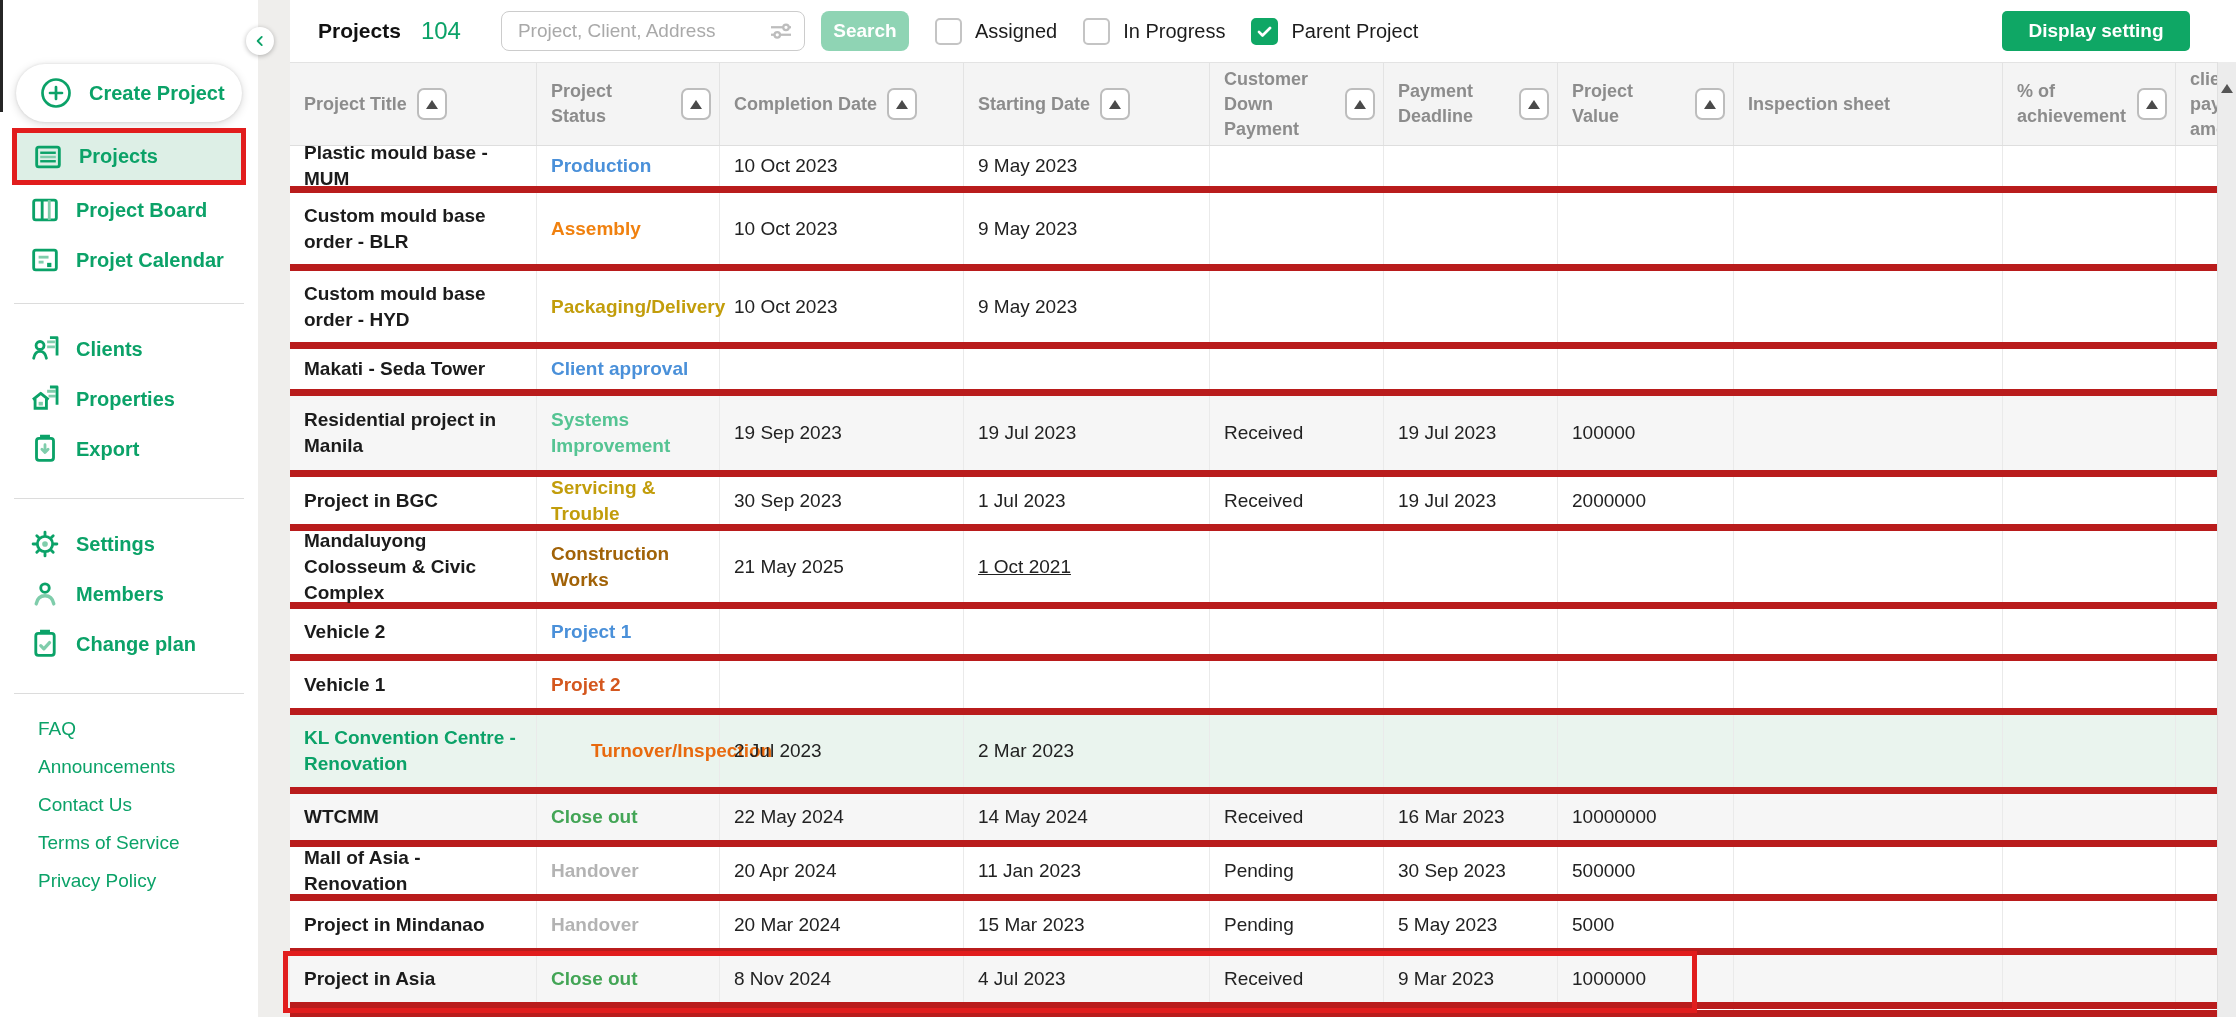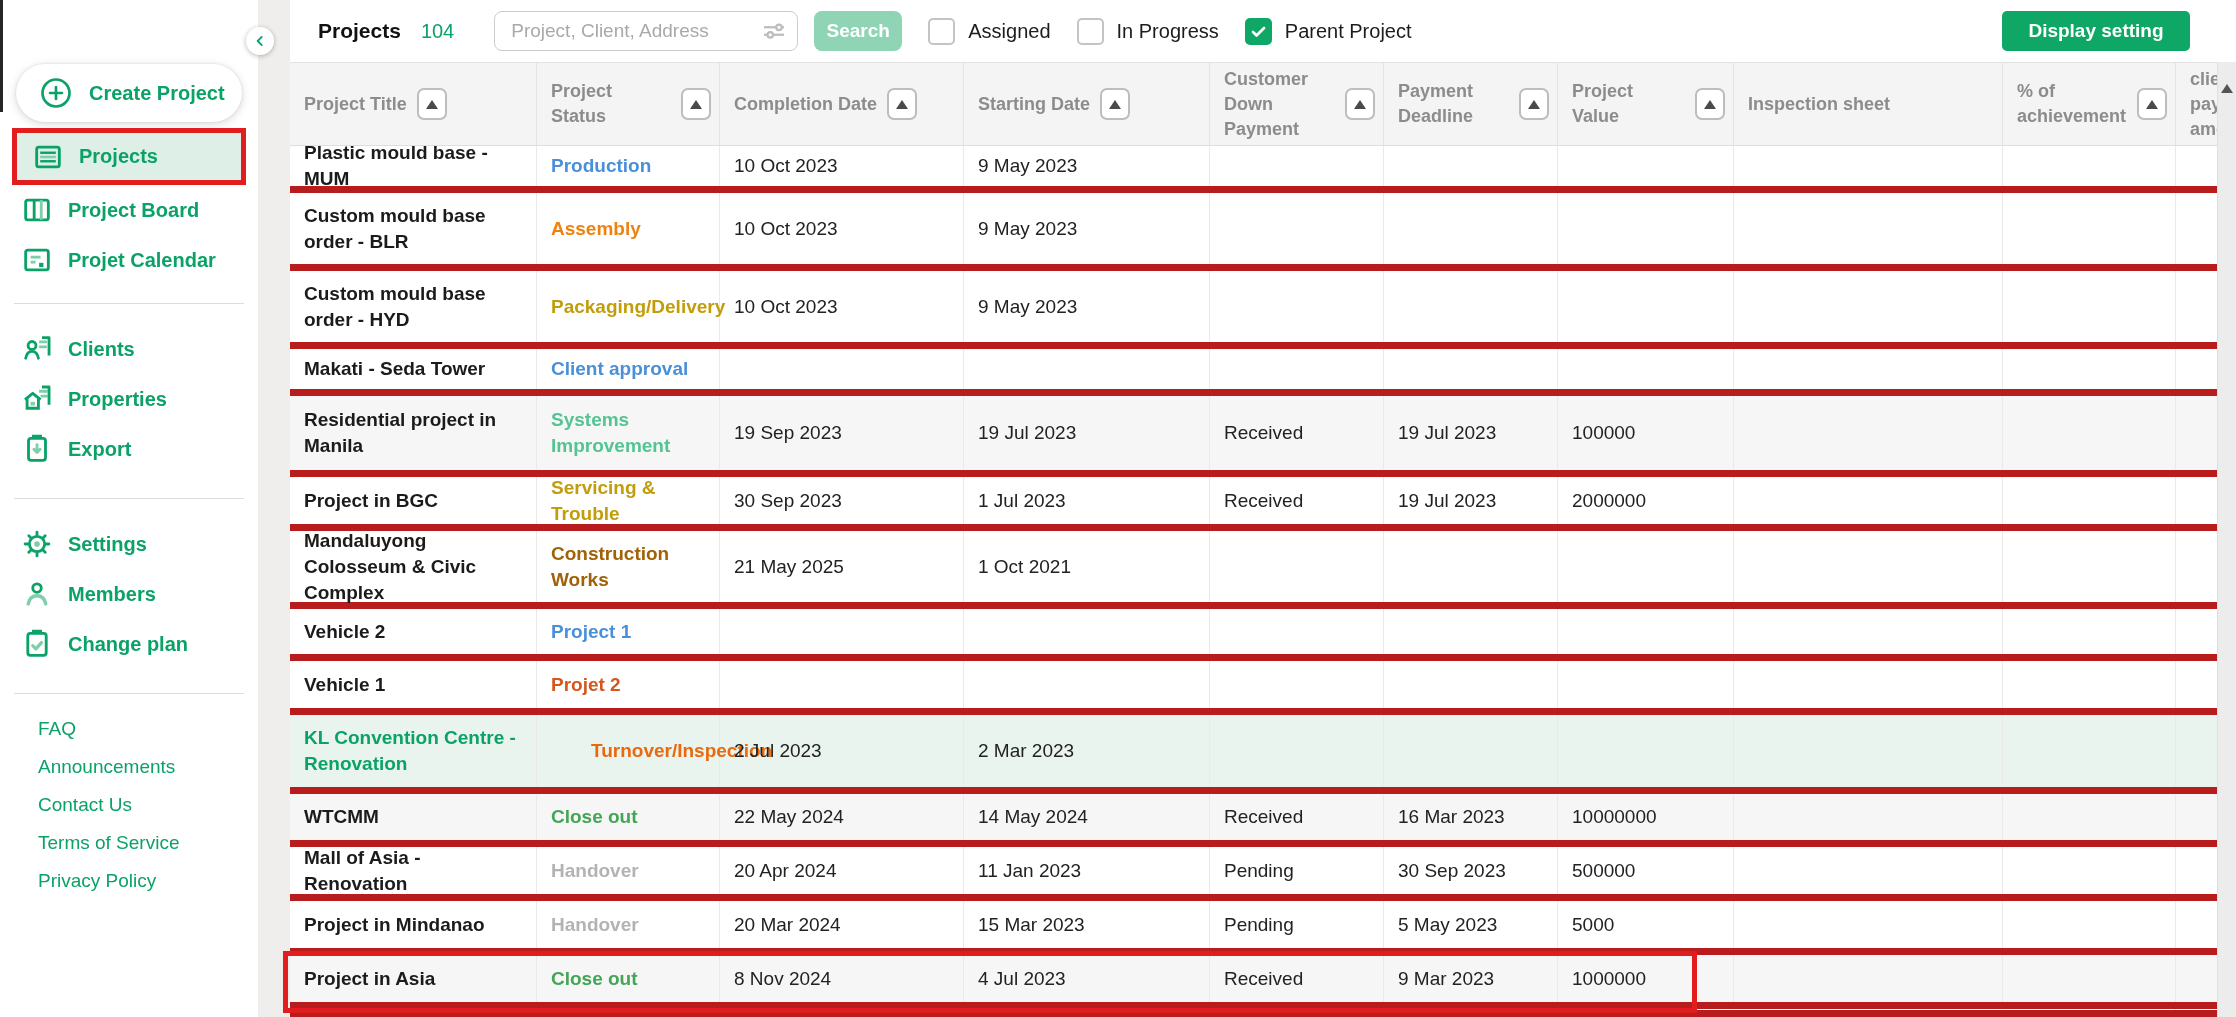--- a/index.html
+++ b/index.html
@@ -13,37 +13,37 @@
   
   .sidebar{position:absolute;left:0;top:0;width:258px;height:1017px;background:#fff;z-index:2}
   .gutter{position:absolute;left:258px;top:0;width:32px;height:1017px;background:#efeeec;z-index:1}
   .collapse-btn{position:absolute;left:246px;top:27px;width:28px;height:28px;border-radius:50%;
     background:#fff;border:none;box-shadow:0 1px 5px rgba(0,0,0,.28);z-index:5;
     display:flex;align-items:center;justify-content:center;cursor:pointer;padding:0}
   .create-pill{margin:64px 16px 0 16px;height:58px;border-radius:29px;background:#fff;
     box-shadow:0 2px 10px rgba(0,0,0,.15),0 0 3px rgba(0,0,0,.10);
     display:flex;align-items:center;gap:15px;padding-left:22px;cursor:pointer;box-sizing:border-box}
   .create-pill .label{color:var(--brand);font-weight:bold;font-size:20px}
-  .nav-item{display:flex;align-items:center;gap:14px;height:50px;padding-left:20px;cursor:pointer}
+  .nav-item{display:flex;align-items:center;gap:14px;height:50px;padding-left:28px;cursor:pointer}
   .nav-item .label{color:var(--brand);font-weight:bold;font-size:20px;white-space:nowrap}
   .active-box{margin:6px 12px 0 12px;height:57px;border:5px solid var(--ann);
     background:#ddefe6;box-sizing:border-box}
   .active-box .nav-item{height:100%;padding-left:14px}
   .divider{height:1px;background:#dcdcdc;margin:18px 14px 0 14px}
   .nav-group{padding:0}
   .nav-group.links{margin-top:16px}
   .footer-link{display:flex;align-items:center;height:38px;padding-left:38px;
     color:var(--brand);font-size:19px;cursor:pointer}
   .icon{display:inline-flex;align-items:center;justify-content:center;flex:none}
 
   
   .main{position:absolute;left:290px;top:0;width:1946px;height:1017px;background:#fff}
   .topbar{position:relative;height:62px;display:flex;align-items:center;padding-left:28px;box-sizing:border-box}
   .page-title{font-size:21px;font-weight:bold;color:#111}
-  .count{font-size:20px;color:var(--brand);margin-left:20px}
+  .count{font-size:24px;color:var(--brand);margin-left:20px}
   .search-box{margin-left:40px;width:304px;height:40px;border:1px solid #ccc;border-radius:8px;
     display:flex;align-items:center;padding:0 8px 0 14px;box-sizing:border-box;background:#fff}
   .search-box input{border:none;outline:none;flex:1;min-width:0;font-size:19px;color:#333;
     font-family:inherit;background:transparent}
   .search-box input::placeholder{color:#a9a9a9}
   .search-btn{margin-left:16px;width:88px;height:40px;border:none;border-radius:8px;
     background:#8fd4b4;color:#fff;font-weight:bold;font-size:19px;font-family:inherit;cursor:pointer}
   .cb-group{display:flex;align-items:center;margin-left:26px;gap:13px;cursor:pointer}
   .cb{width:27px;height:27px;border-radius:5px;border:2px solid #c4c4c4;background:#fff;
     box-sizing:border-box;display:flex;align-items:center;justify-content:center}
@@ -466,21 +466,21 @@
       <div class="trow" style="height: 78px; background: rgb(255, 255, 255);">
         <div class="td" style="width: 247px;">
           <span class="t-title">Mandaluyong Colosseum &amp; Civic Complex</span>
         </div>
         <div class="td" style="width: 183px;">
           <span class="t-status" style="color: #a16207;">Construction Works</span>
         </div>
         <div class="td" style="width: 244px;">
           <span>21 May 2025</span>
         </div>
-        <div class="td" style="width: 246px;">
+        <div class="td" style="width: 246px; text-decoration: underline;">
           <span>1 Oct 2021</span>
         </div>
         <div class="td" style="width: 174px;">
           <span></span>
         </div>
         <div class="td" style="width: 174px;">
           <span></span>
         </div>
         <div class="td" style="width: 176px;">
           <span></span>

